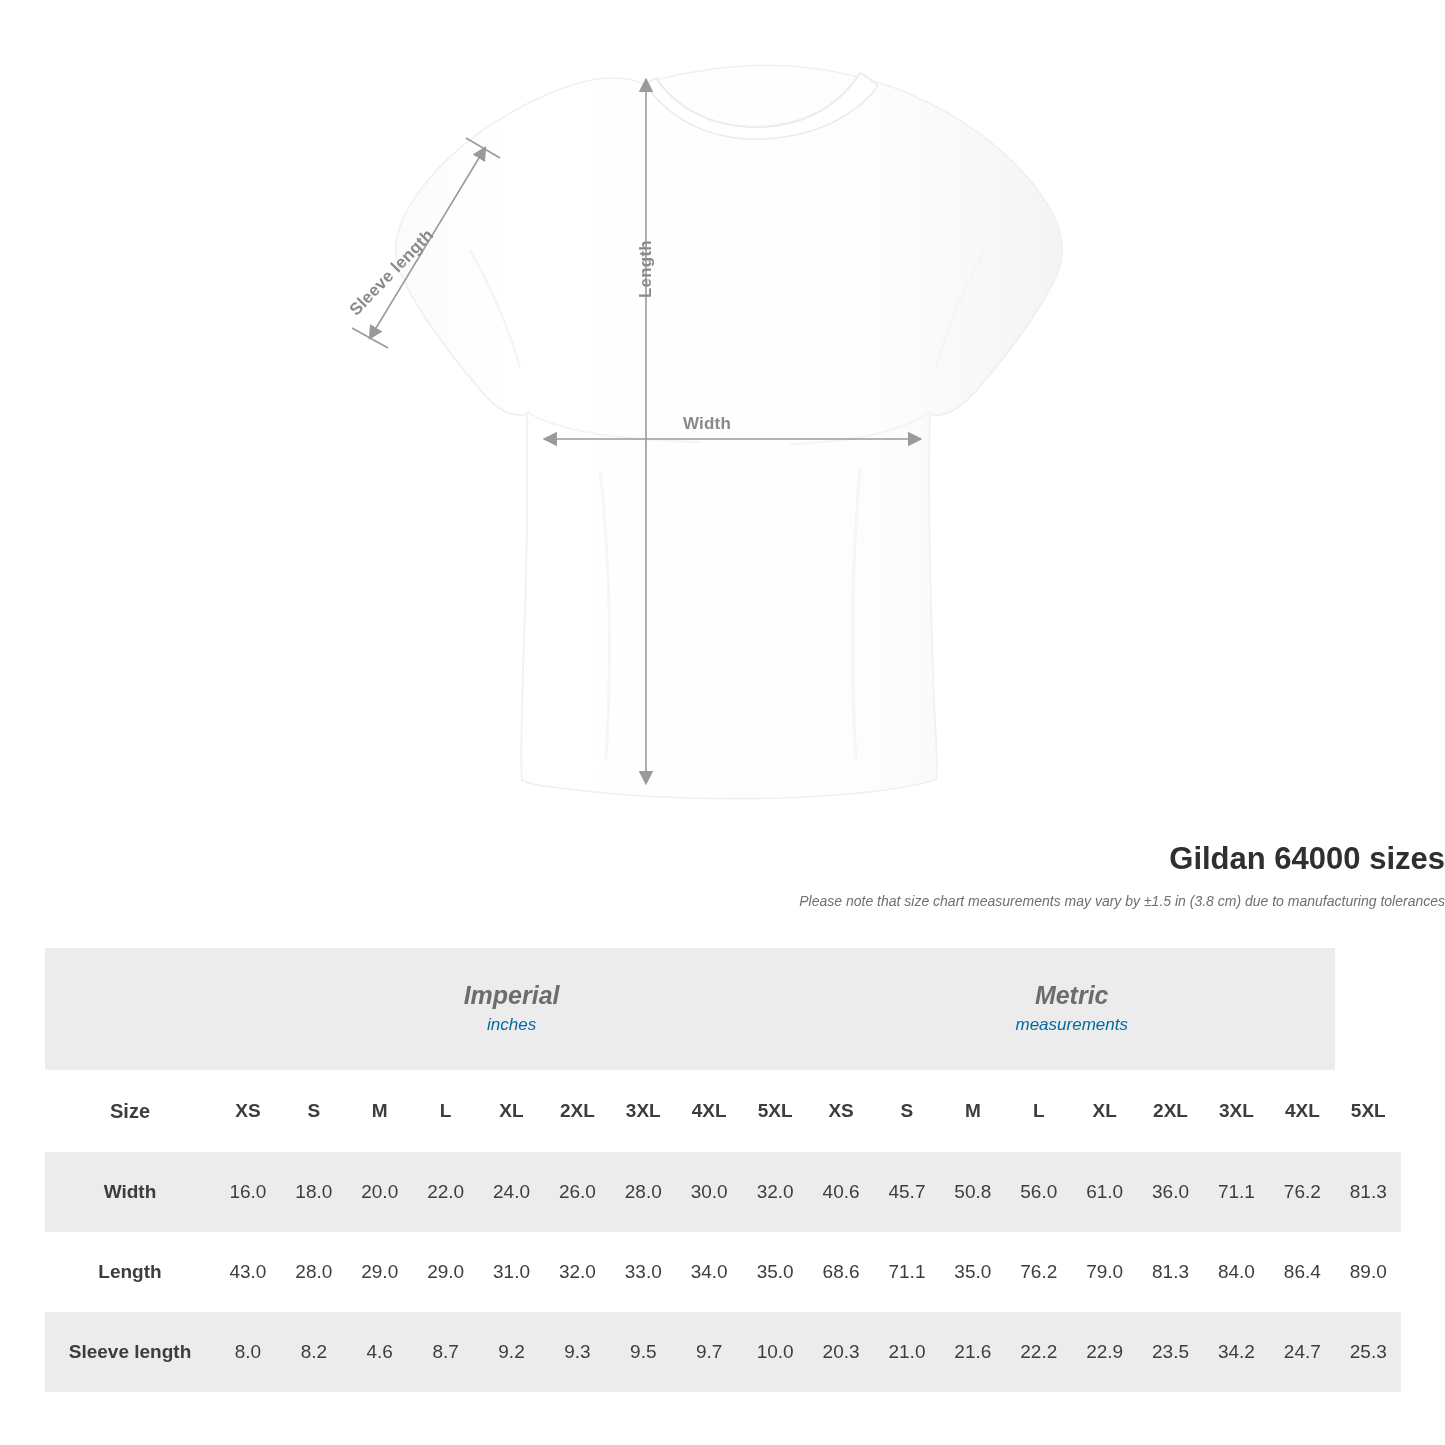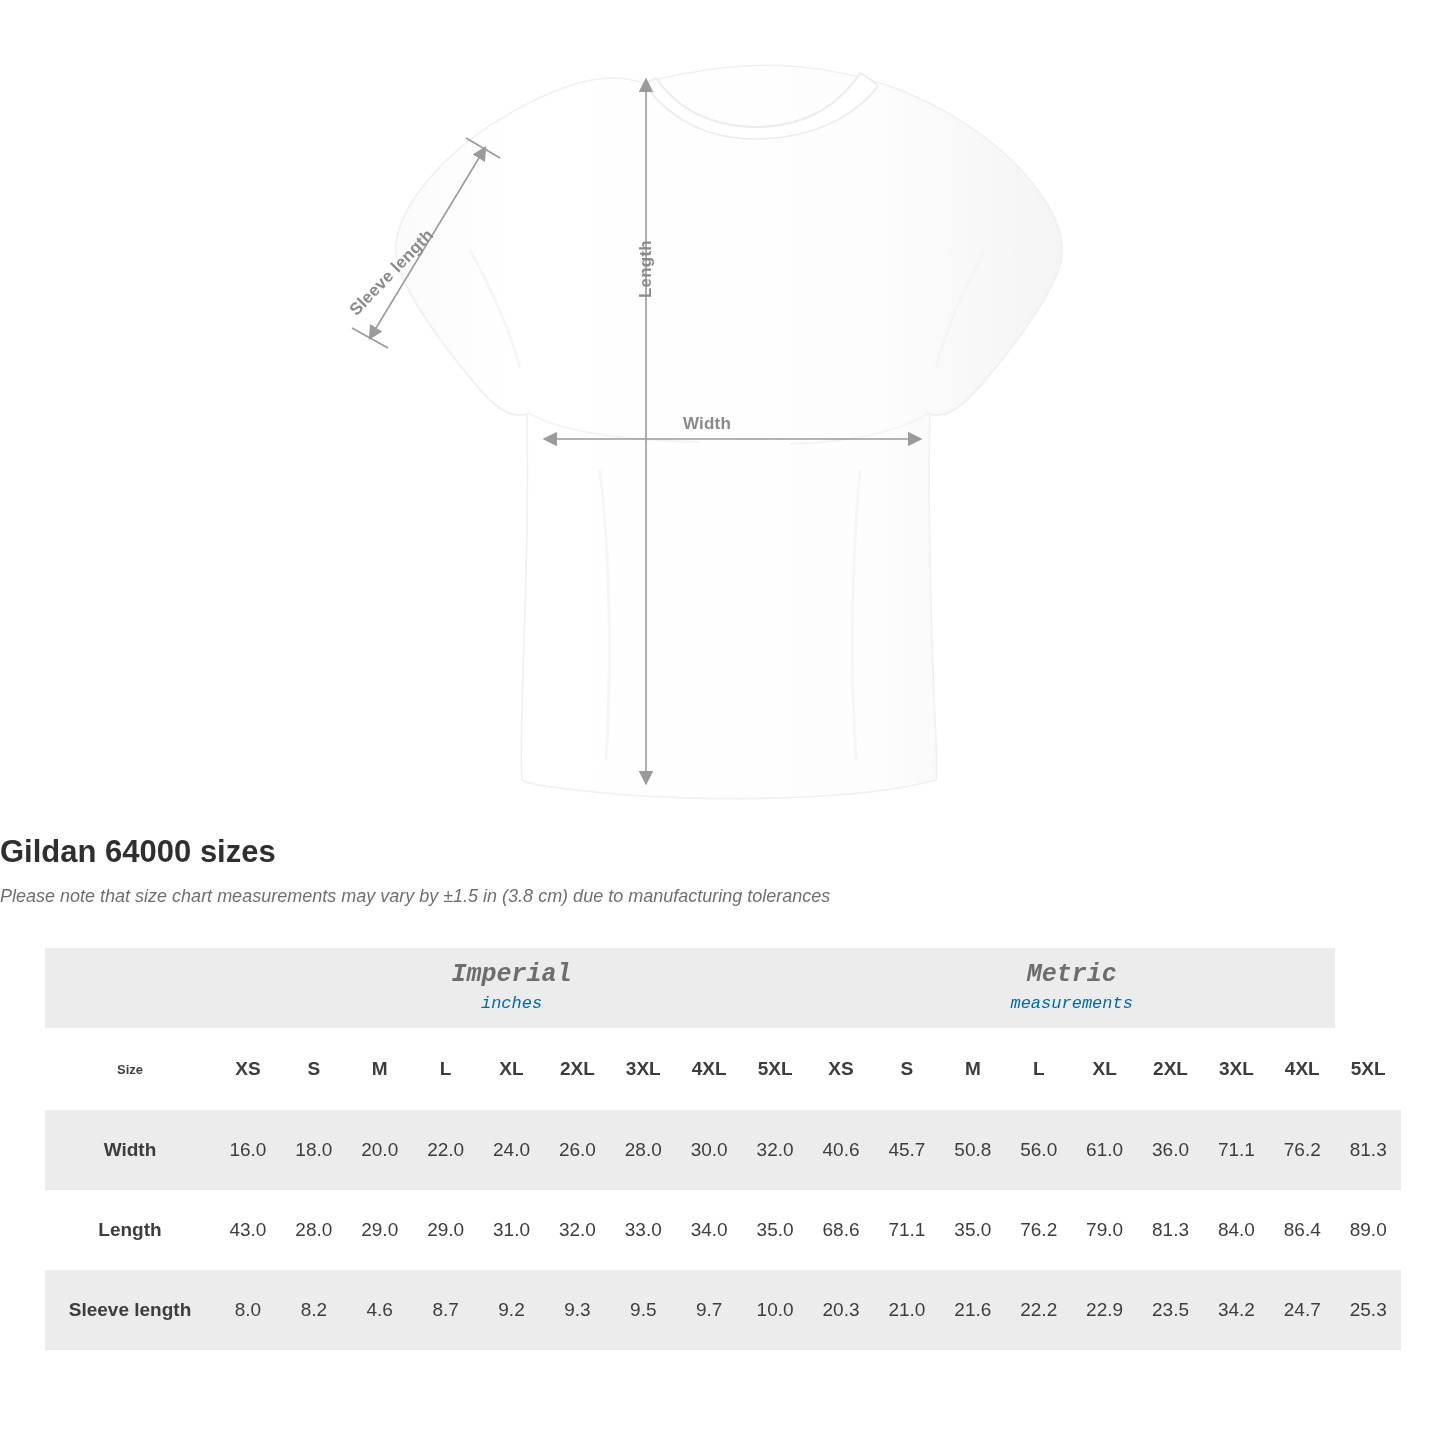--- a/index.html
+++ b/index.html
@@ -51,31 +51,31 @@
   }
   .dim-label.sleeve-label {
     left: 360px;
     top: 300px;
     transform: rotate(-46deg);
     transform-origin: left bottom;
   }
 
   
   .title-block {
-    text-align: left;
-    margin-top: 4px;
+    text-align: right;
+    margin-top: 11px;
   }
   .chart-title {
     font-size: 31px;
     font-weight: bold;
     color: #2f2f2f;
     margin: 0;
   }
   .chart-note {
-    font-size: 18px;
+    font-size: 14px;
     font-style: italic;
     color: #6f6f6f;
     margin: 16px 0 0 0;
   }
 
   
   .table-wrap {
     position: absolute;
     left: 45px;
     top: 948px;
@@ -88,23 +88,22 @@
   }
   table.size-table td,
   table.size-table th {
     padding: 0;
     text-align: center;
     vertical-align: middle;
     font-size: 19px;
     color: #3d3d3d;
   }
   .unit-row td {
-    height: 80px;
+    height: 122px;
     background: #ececec;
-    font-family: Liberation Mono, monospace;
   }
   .unit-title {
     font-size: 25px;
     font-weight: bold;
     font-style: italic;
     color: #6d6d6d;
     line-height: 1.25;
   }
   .unit-sub {
     font-size: 17px;
@@ -112,21 +111,21 @@
     color: #0369a1;
     line-height: 1.6;
   }
   .head-row td {
     height: 82px;
     background: #ffffff;
     font-weight: bold;
     font-size: 20px;
   }
   .head-row td.rowlabel {
-    font-size: 13px;
+    font-size: 20px;
   }
   .body-row td {
     height: 80px;
   }
   .body-row.shade td {
     background: #ececec;
   }
   .body-row td.rowlabel {
     font-weight: bold;
     font-size: 19px;

